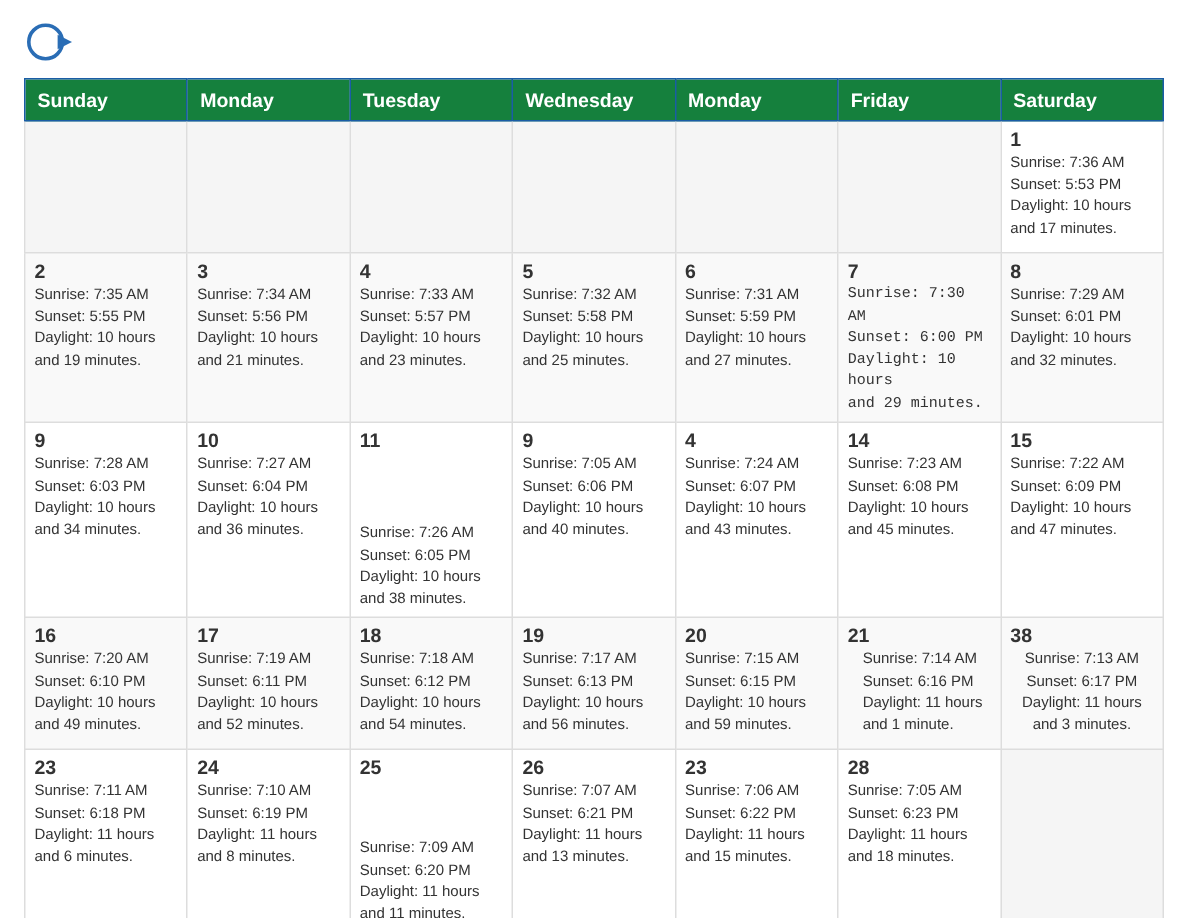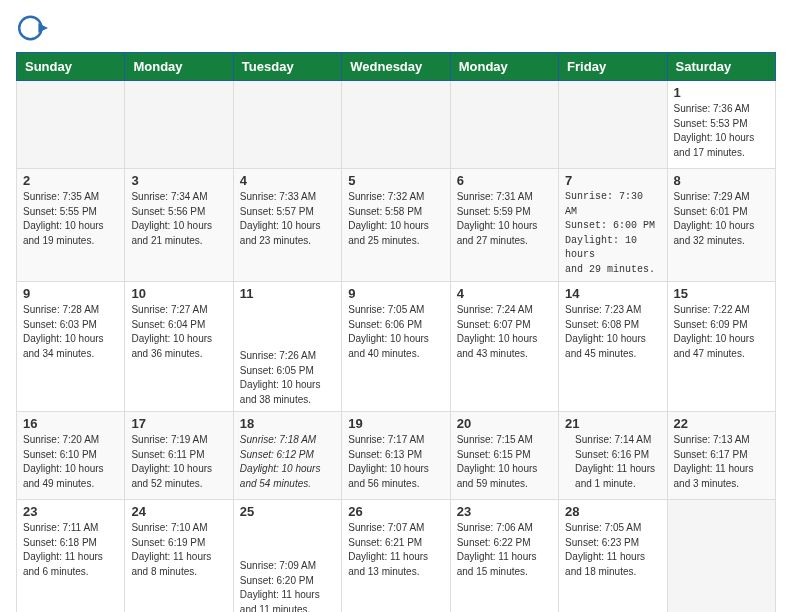--- a/index.html
+++ b/index.html
@@ -251,21 +251,21 @@
         </td>
         <td>
           <span class="day-number">17</span>
           <div class="day-info" style="white-space: pre-line;">Sunrise: 7:19 AM
 Sunset: 6:11 PM
 Daylight: 10 hours
 and 52 minutes.</div>
         </td>
         <td>
           <span class="day-number">18</span>
-          <div class="day-info" style="white-space: pre-line; font-style: italic;">Sunrise: 7:18 AM
+          <div class="day-info" style="white-space: pre-line;">Sunrise: 7:18 AM
 Sunset: 6:12 PM
 Daylight: 10 hours
 and 54 minutes.</div>
         </td>
         <td>
           <span class="day-number">19</span>
           <div class="day-info" style="white-space: pre-line;">Sunrise: 7:17 AM
 Sunset: 6:13 PM
 Daylight: 10 hours
 and 56 minutes.</div>
@@ -278,22 +278,22 @@
 and 59 minutes.</div>
         </td>
         <td>
           <span class="day-number">21</span>
           <div class="day-info" style="white-space: pre-line; margin-left: 10px;">Sunrise: 7:14 AM
 Sunset: 6:16 PM
 Daylight: 11 hours
 and 1 minute.</div>
         </td>
         <td>
-          <span class="day-number">22</span>
-          <div class="day-info" style="white-space: pre-line;">Sunrise: 7:13 AM
+          <span class="day-number">38</span>
+          <div class="day-info" style="white-space: pre-line; text-align: center;">Sunrise: 7:13 AM
 Sunset: 6:17 PM
 Daylight: 11 hours
 and 3 minutes.</div>
         </td>
       </tr>
       <tr>
         <td>
           <span class="day-number">23</span>
           <div class="day-info" style="white-space: pre-line;">Sunrise: 7:11 AM
 Sunset: 6:18 PM

